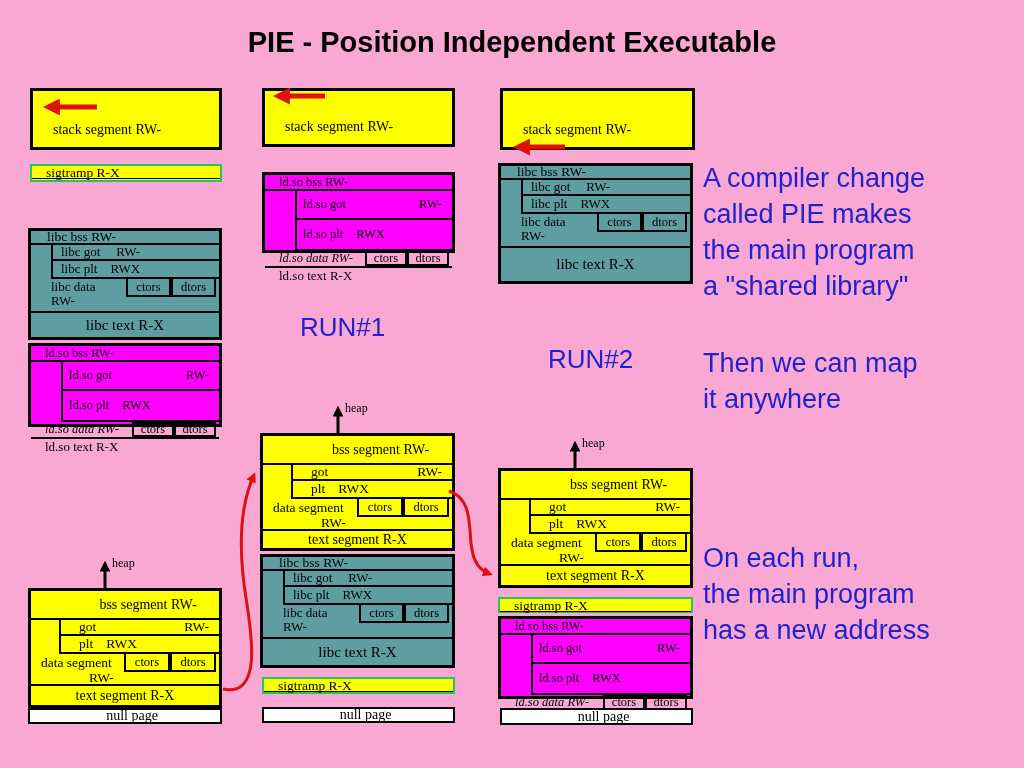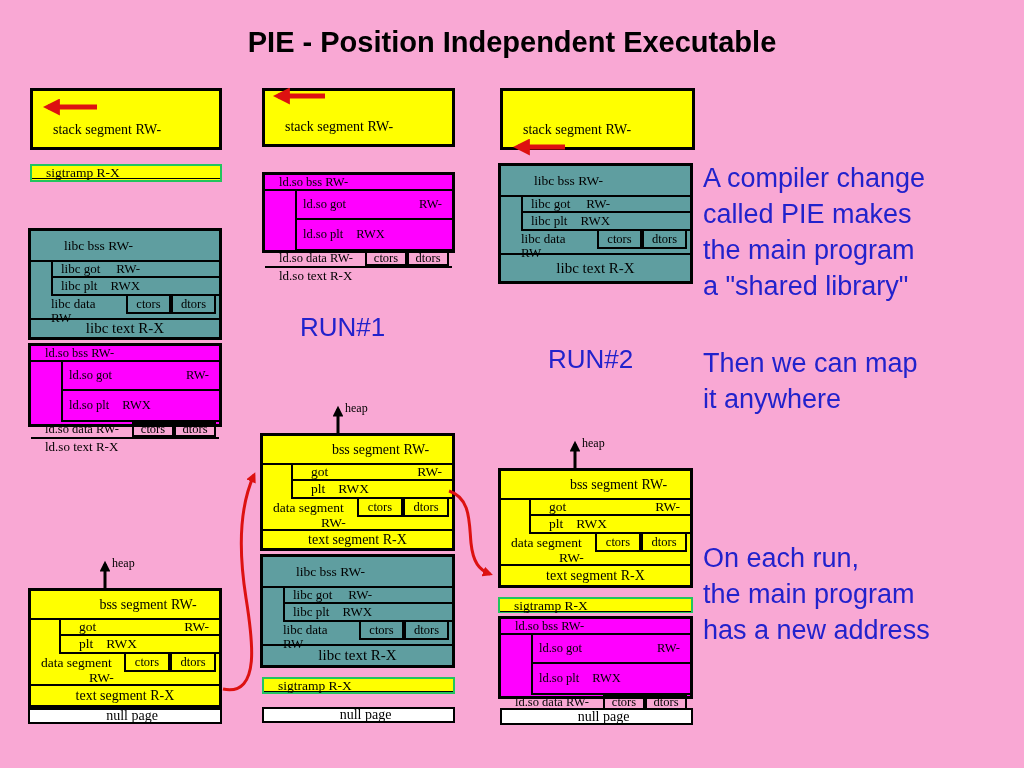--- a/index.html
+++ b/index.html
@@ -50,34 +50,34 @@
   .main .seg-h{height:29px;justify-content:center;font-size:14px;}
   .main .seg-gp{margin-left:28px;}
   .main .seg-row{height:16px;font-size:13.5px;padding-left:18px;}
   .main .seg-datarow{height:30px;font-size:13.5px;}
   .main .seg-data-label{padding:2px 0 0 10px;}
   .main .seg-data-label .l2{margin-left:48px;}
   .main .cd-box{width:46px;height:18px;}
   .main .seg-text{justify-content:center;font-size:14px;}
 
   
-  .libc .seg-h{height:31px;padding-left:33px;font-size:13.5px;}
+  .libc .seg-h{height:14px;padding-left:16px;font-size:13.5px;}
   .libc .seg-gp{margin-left:20px;}
   .libc .seg-row{height:16px;font-size:13px;padding-left:8px;}
-  .libc .seg-datarow{height:22px;font-size:13px;}
+  .libc .seg-datarow{height:32px;font-size:13px;}
   .libc .seg-data-label{padding:1px 0 0 20px;}
   .libc .cd-box{width:45px;height:18px;}
   .libc .seg-text{justify-content:center;font-size:15px;}
 
   
   .ldso .seg-h{height:16px;padding-left:14px;font-size:12.5px;}
   .ldso .seg-gp{margin-left:30px;}
   .ldso .seg-row{height:29px;font-size:12.5px;padding-left:6px;}
   .ldso .seg-datarow{height:15px;font-size:12.5px;}
-  .ldso .seg-data-label{padding:1px 0 0 14px;}
+  .ldso .seg-data-label{padding:1px 0 0 14px;font-style:italic;}
   .ldso .cd-box{width:42px;height:15px;border-top:2px solid #000;}
   .ldso .seg-text{padding-left:14px;font-size:13px;}
 
   
   #arrows{position:absolute;left:0;top:0;pointer-events:none;}
   .red-line{stroke:var(--arrow-red,#dd1111);fill:none;}
   .black-line{stroke:#000;fill:none;}
   .mr-fill{fill:var(--arrow-red,#dd1111);}
   .mb-fill{fill:#000;}
 </style>

